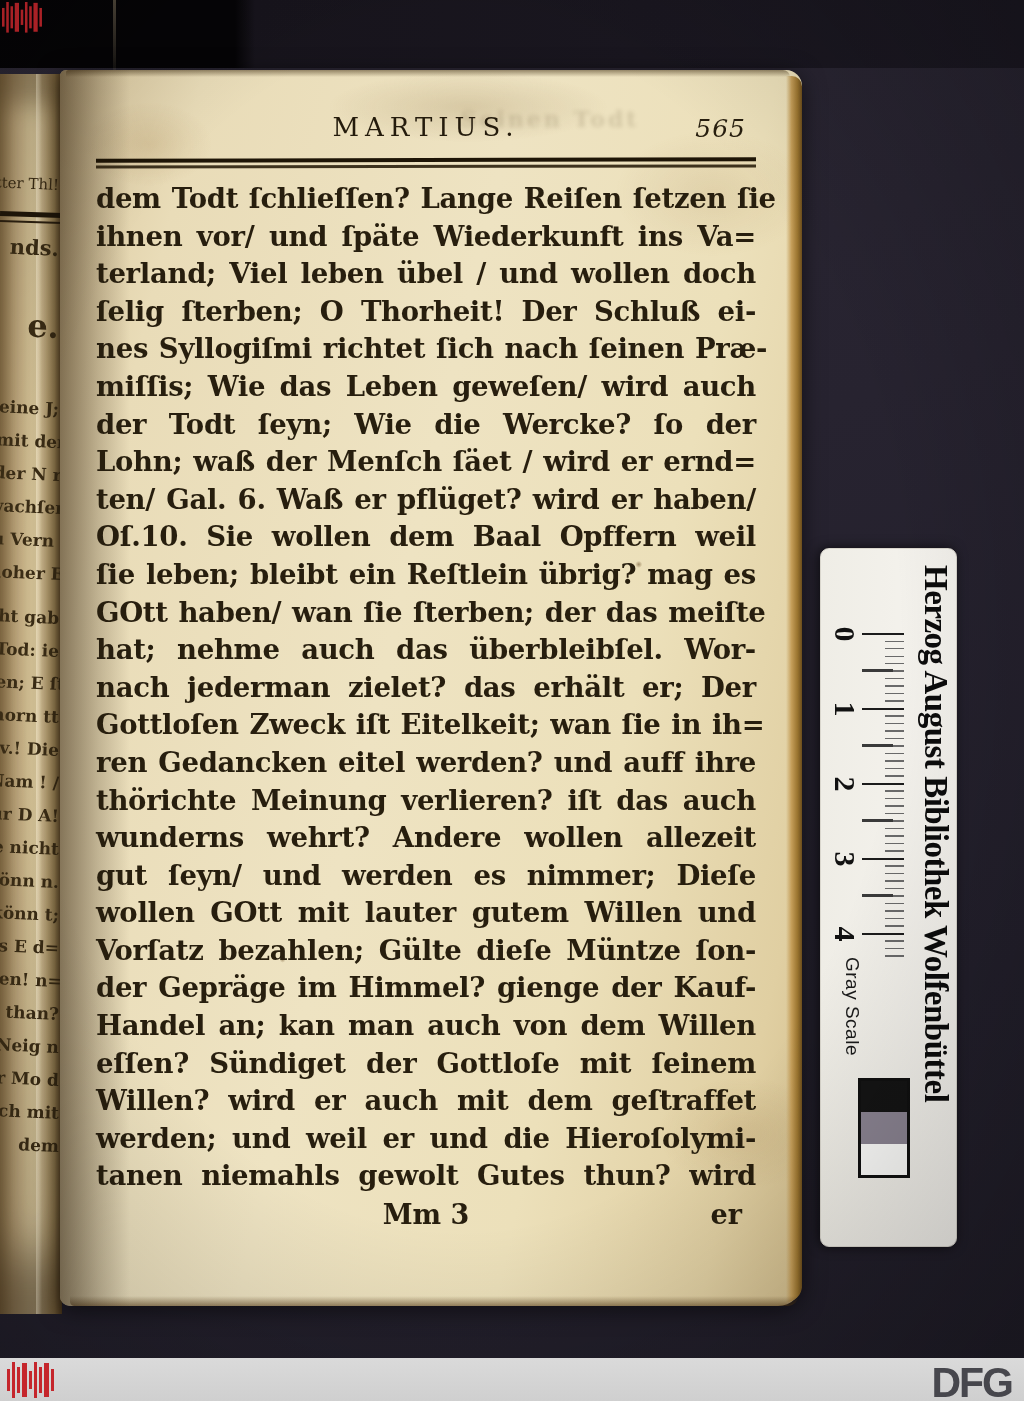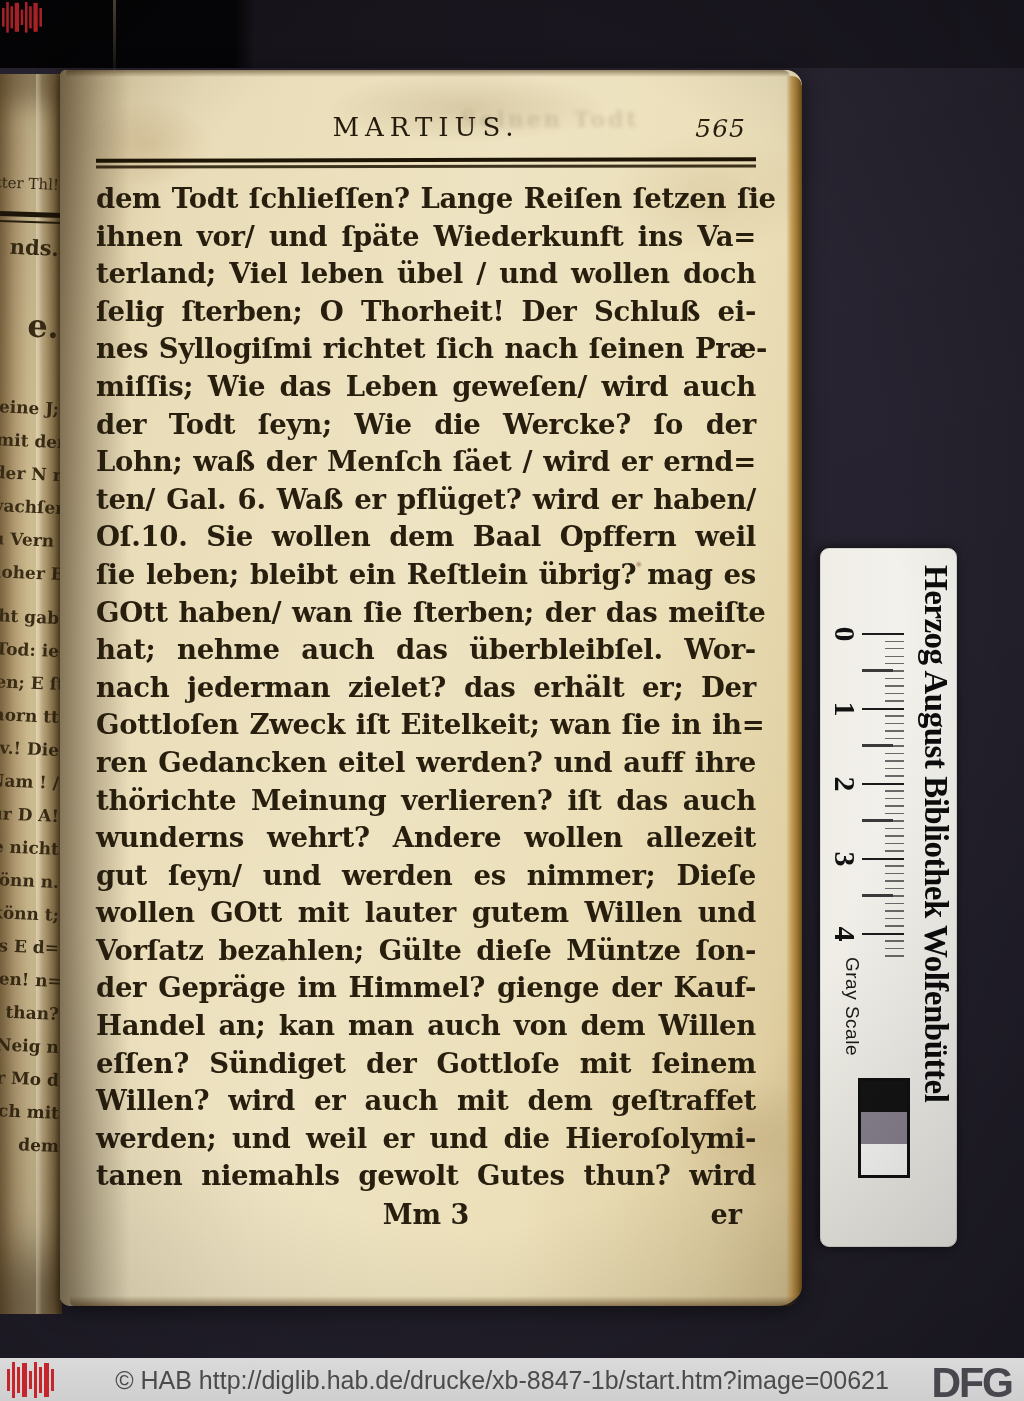--- a/index.html
+++ b/index.html
@@ -232,16 +232,15 @@
     <i></i>
       <i></i>
       <i></i>
       <i></i>
       <i></i>
       <i></i>
       <i></i>
       <i></i>
       <i></i>
   </div>
-  <div class="attr">© HAB http://diglib.hab.de/drucke/xb-8847-1b/start.htm?image=00621</div>
   <div class="dfg">DFG</div>
 
 </div>
 
 </body></html>

